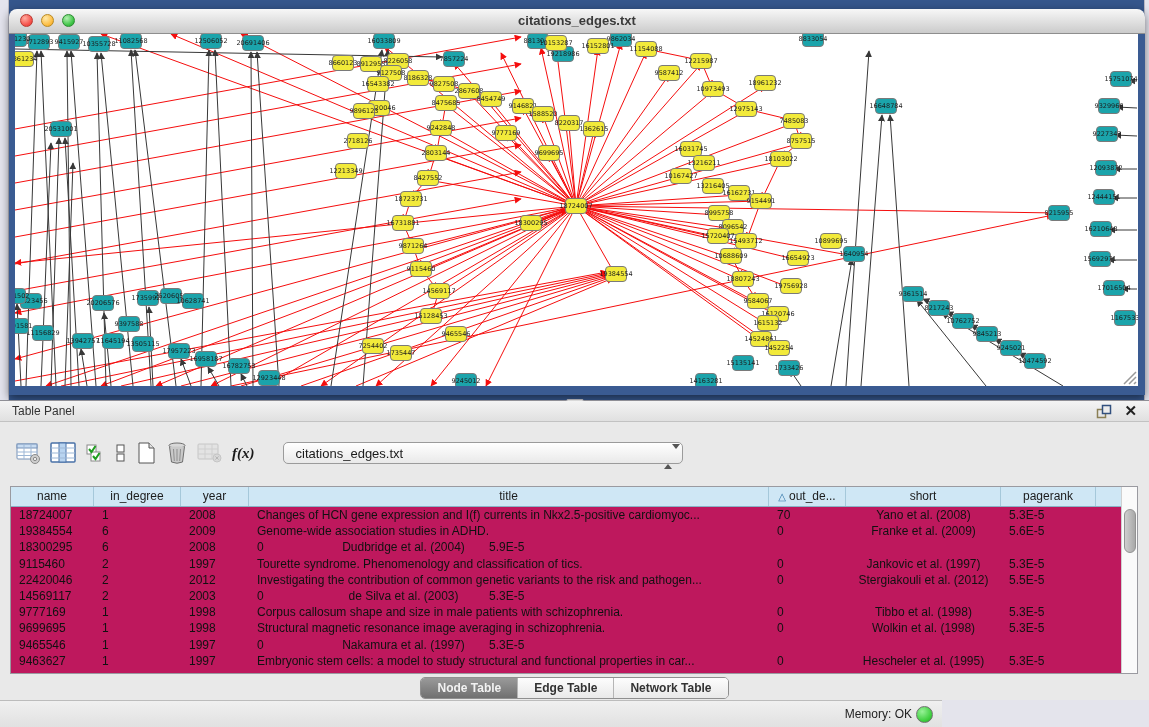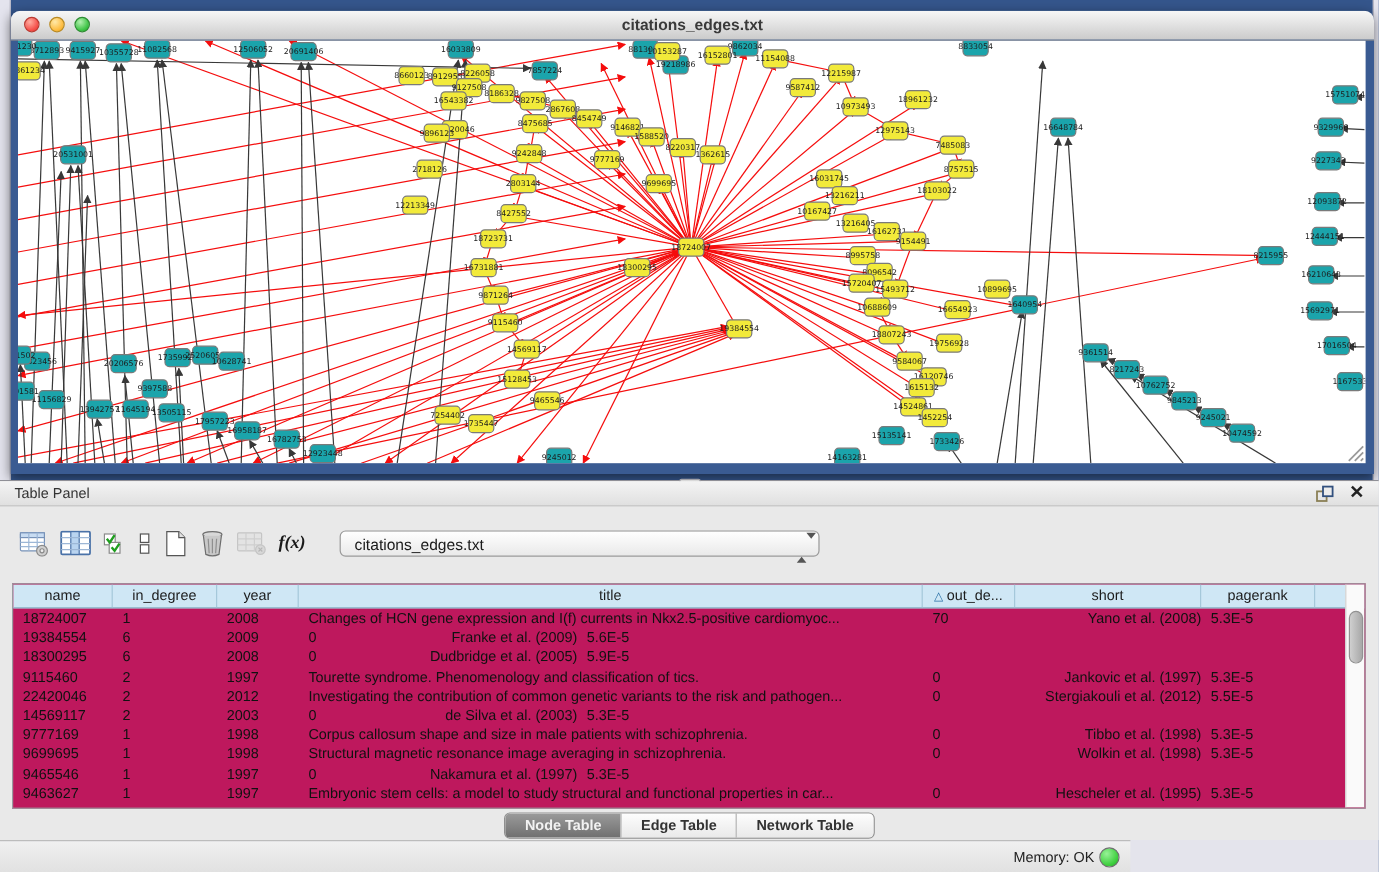--- a/index.html
+++ b/index.html
@@ -48,21 +48,21 @@
 
   .tp-table-wrap{position:absolute;left:10px;top:85px;width:1128px;height:188px;background:#be185d;
                  border:1px solid #9a9aa0;box-sizing:border-box;overflow:hidden;}
   .thead{display:flex;height:19px;background:#cfe7f5;border-bottom:1px solid #8ab2c6;}
   .th{font-size:12px;color:#1c1c1c;text-align:center;line-height:19px;border-right:1px solid #a5c8da;
       box-sizing:border-box;overflow:hidden;white-space:nowrap;}
   .sort-tri{color:#2f74a8;font-size:10px;margin-right:3px;}
   .trow{display:flex;height:16.2px;}
   .td{font-size:12px;color:#111;line-height:16px;padding-left:8px;box-sizing:border-box;
       overflow:hidden;white-space:nowrap;}
-  .td.center{text-align:right;padding-left:0;}
+  .td.center{text-align:center;padding-left:0;}
   .vscroll{position:absolute;right:0;top:0;bottom:0;width:15px;background:#fafafa;border-left:1px solid #d0d0d0;}
   .vthumb{position:absolute;left:2px;top:22px;width:10px;height:42px;border-radius:6px;
           background:linear-gradient(90deg,#cfcfcf,#a8a8a8);border:1px solid #929292;}
 
   .tp-tabs{position:absolute;left:0;right:0;top:276px;height:22px;text-align:center;}
   .seg{display:inline-flex;border:1px solid #8f8f8f;border-radius:5px;overflow:hidden;background:#f4f4f4;height:20px;}
   .seg-item{padding:0 16px;line-height:20px;font-size:12px;font-weight:bold;color:#333;
             border-left:1px solid #b5b5b5;background:linear-gradient(#fdfdfd,#e9e9e9);}
   .seg-item:first-child{border-left:none;}
   .seg-item.selected{background:linear-gradient(#9a9a9a,#707070);color:#f2f2f2;}
@@ -831,30 +831,31 @@
           <div class="td" style="width: 68px;">2008</div>
           <div class="td" style="width: 520px;">Changes of HCN gene expression and I(f) currents in Nkx2.5-positive cardiomyoc...</div>
           <div class="td" style="width: 77px;">70</div>
           <div class="td center" style="width: 155px;">Yano et al. (2008)</div>
           <div class="td" style="width: 95px;">5.3E-5</div>
         </div>
         <div class="trow">
           <div class="td" style="width: 83px;">19384554</div>
           <div class="td" style="width: 87px;">6</div>
           <div class="td" style="width: 68px;">2009</div>
+          <div class="td" style="width: 520px;">Genome-wide association studies in ADHD.</div>
           <div class="td" style="width: 77px;">0</div>
           <div class="td center" style="width: 155px;">Franke et al. (2009)</div>
           <div class="td" style="width: 95px;">5.6E-5</div>
         </div>
         <div class="trow">
           <div class="td" style="width: 83px;">18300295</div>
           <div class="td" style="width: 87px;">6</div>
           <div class="td" style="width: 68px;">2008</div>
           <div class="td" style="width: 77px;">0</div>
-          <div class="td center" style="width: 155px;">Dudbridge et al. (2005)</div>
+          <div class="td center" style="width: 155px;">Dudbridge et al. (2004)</div>
           <div class="td" style="width: 95px;">5.9E-5</div>
         </div>
         <div class="trow">
           <div class="td" style="width: 83px;">9115460</div>
           <div class="td" style="width: 87px;">2</div>
           <div class="td" style="width: 68px;">1997</div>
           <div class="td" style="width: 520px;">Tourette syndrome. Phenomenology and classification of tics.</div>
           <div class="td" style="width: 77px;">0</div>
           <div class="td center" style="width: 155px;">Jankovic et al. (1997)</div>
           <div class="td" style="width: 95px;">5.3E-5</div>

